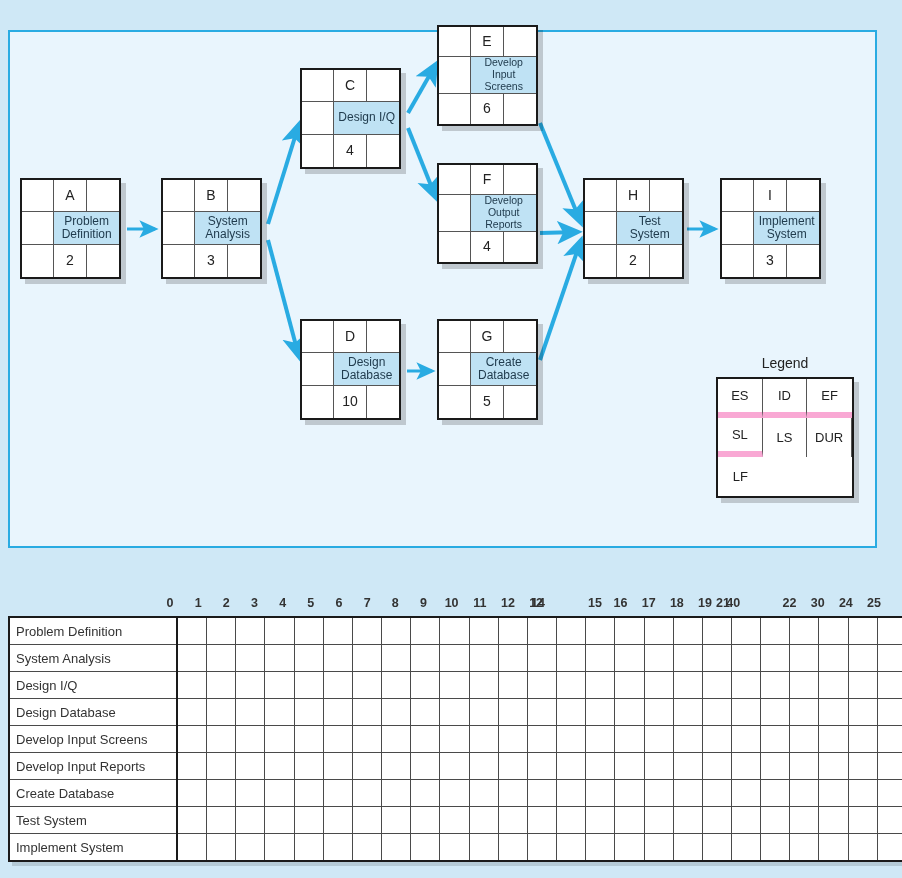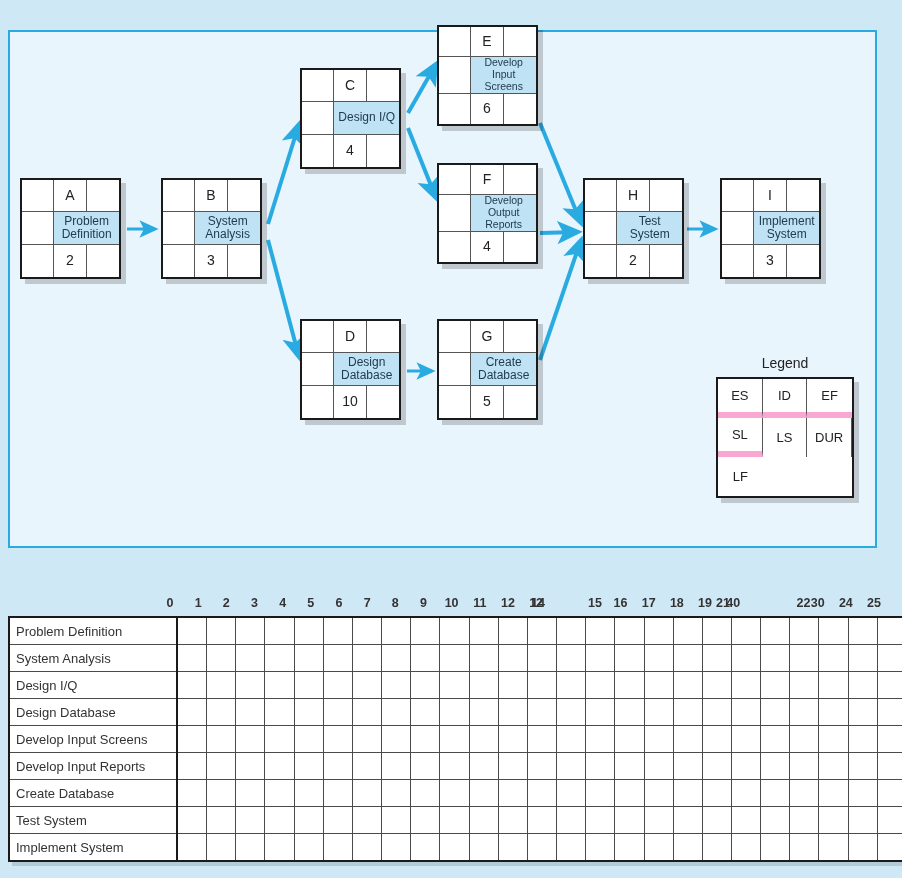--- a/index.html
+++ b/index.html
@@ -337,21 +337,21 @@
       <span class="tick" style="left: 499.92px;">12</span>
       <span class="tick" style="left: 528.08px;">12</span>
       <span class="tick" style="left: 530px;">14</span>
       <span class="tick" style="left: 587px;">15</span>
       <span class="tick" style="left: 612.56px;">16</span>
       <span class="tick" style="left: 640.72px;">17</span>
       <span class="tick" style="left: 668.88px;">18</span>
       <span class="tick" style="left: 697.04px;">19</span>
       <span class="tick" style="left: 725.2px;">40</span>
       <span class="tick" style="left: 715px;">21</span>
-      <span class="tick" style="left: 781.52px; margin-left: 14px;">22</span>
+      <span class="tick" style="left: 781.52px;">22</span>
       <span class="tick" style="left: 809.68px;">30</span>
       <span class="tick" style="left: 837.84px;">24</span>
       <span class="tick" style="left: 866px;">25</span>
     </div>
   <table id="gantt-table">
     <tbody id="gantt-body">
         <tr>
           <td class="label">Problem Definition</td>
           <td class="slot" style="width: 28.16px;"></td>
           <td class="slot" style="width: 28.16px;"></td>

